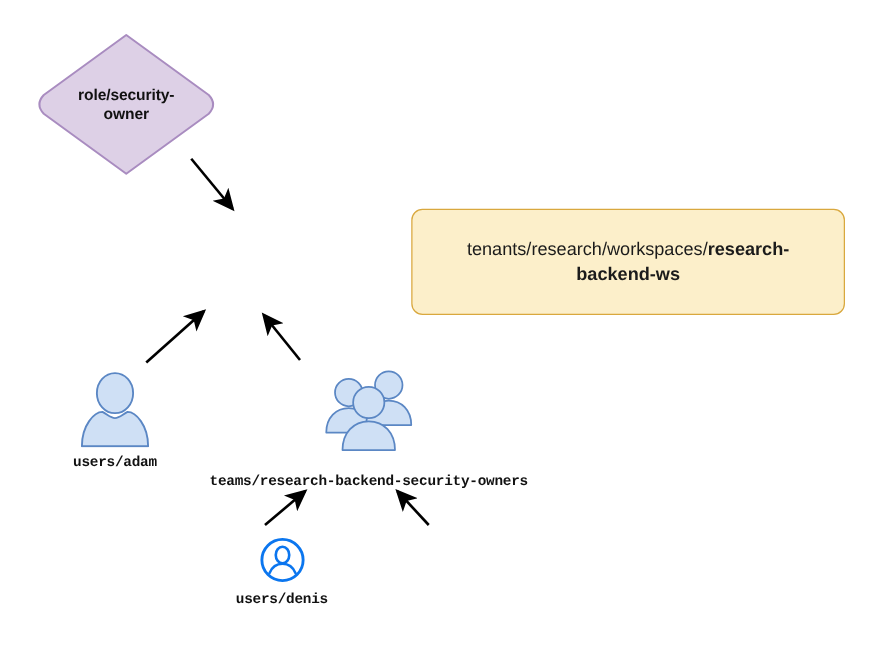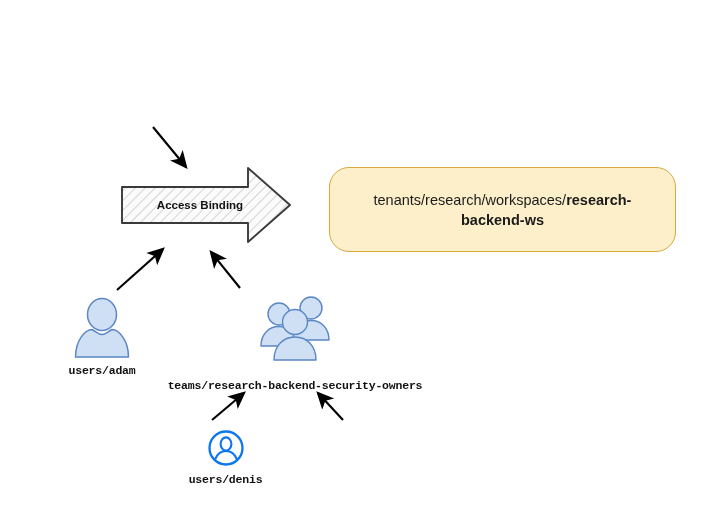--- a/index.html
+++ b/index.html
@@ -80,21 +80,21 @@
 
   
   .ws-node {
     position: absolute;
     left: 329px;
     top: 167px;
     width: 347px;
     height: 85px;
     background: #fcefca;
     border: 1.4px solid #d9a83e;
-    border-radius: 20px;
+    border-radius: 9px;
     box-sizing: border-box;
     display: flex;
     align-items: center;
     justify-content: center;
   }
   .ws-label {
     width: 300px;
     text-align: center;
     font-size: 14.5px;
     color: #1b1b1b;
@@ -118,21 +118,21 @@
   .principal .caption {
     margin-top: 6px;
     font-family: "Liberation Mono", "DejaVu Sans Mono", monospace;
     font-size: 11.5px;
     font-weight: bold;
     color: #111111;
     white-space: nowrap;
     letter-spacing: -0.2px;
   }
 
-  .node-adam  { left: 53px;  top: 296px; width: 98px; text-align: right;  }
+  .node-adam  { left: 43px;  top: 296px; width: 98px; text-align: right;  }
   .node-team  { left: 155px; top: 293px; width: 280px; gap: 12px; }
   .node-denis { left: 173px; top: 429px; width: 105px; justify-content: flex-end; }
   .node-liam  { left: 313px; top: 429px; width: 95px;  }
 </style>
 </head>
 <body>
 
 <div id="canvas">
 
   <svg id="edges" width="701" height="521" viewBox="0 0 701 521">
@@ -144,33 +144,28 @@
 
     <g stroke="#000000" stroke-width="2.1" fill="none" marker-end="url(#ah)">
       <line x1="153" y1="127" x2="186" y2="167"></line>
       <line x1="117" y1="290" x2="163" y2="249"></line>
       <line x1="240" y1="288" x2="211" y2="252"></line>
       <line x1="212" y1="420" x2="244" y2="393"></line>
       <line x1="343" y1="420" x2="318" y2="393"></line>
     </g>
   </svg>
 
-
-  <div class="binding-node">
-    <svg width="176" height="80" viewBox="0 0 176 80">
-      <defs>
-        <pattern id="hatch" width="7" height="7" patternUnits="userSpaceOnUse" patternTransform="rotate(45)">
-          <rect width="7" height="7" fill="#fbfbfb"></rect>
-          <line x1="0" y1="0" x2="0" y2="7" stroke="#c9c9c9" stroke-width="1.5"></line>
-        </pattern>
-      </defs>
-      <path d="M4 22 L130 22 L130 3 L172 40 L130 77 L130 58 L4 58 Z" fill="url(#hatch)" stroke="#3a3a3a" stroke-width="1.9" stroke-linejoin="round"></path>
+  <div class="diamond-node">
+    <svg width="148" height="115" viewBox="0 0 148 115">
+      <path d="M74 2 L140 50 Q147 57.5 140 65 L74 113 Q74 113 74 113
+               L8 65 Q1 57.5 8 50 Z" fill="#ddd0e6" stroke="#a98cc0" stroke-width="1.6" stroke-linejoin="round"></path>
     </svg>
-    <div class="binding-label">Access Binding</div>
-  </div>
+    <div class="diamond-label">role/security-owner</div>
+  </div>
+
 
   <div class="ws-node">
     <div class="ws-label"><span>tenants/research/workspaces/</span><span class="bold">research-backend-ws</span></div>
   </div>
 
   <div class="principal node-adam">
     <span class="glyph">
       <svg width="62" height="62" viewBox="0 0 62 62">
         <ellipse cx="31" cy="18.5" rx="14.5" ry="16" fill="#cfe0f5" stroke="#5b87c4" stroke-width="1.5"></ellipse>
         <path d="M4.5 61 C4.5 44 14.5 33.5 21 33.5 C25.5 36 27.5 38.5 31 38.5

